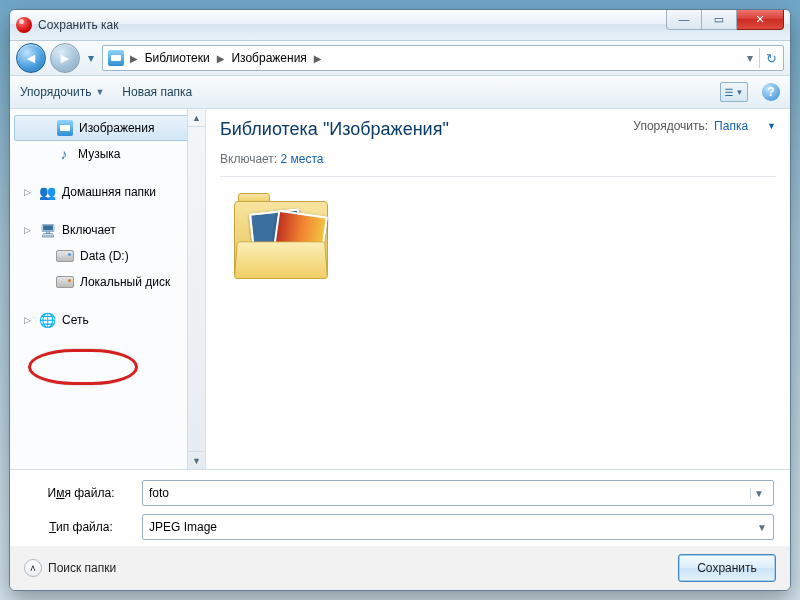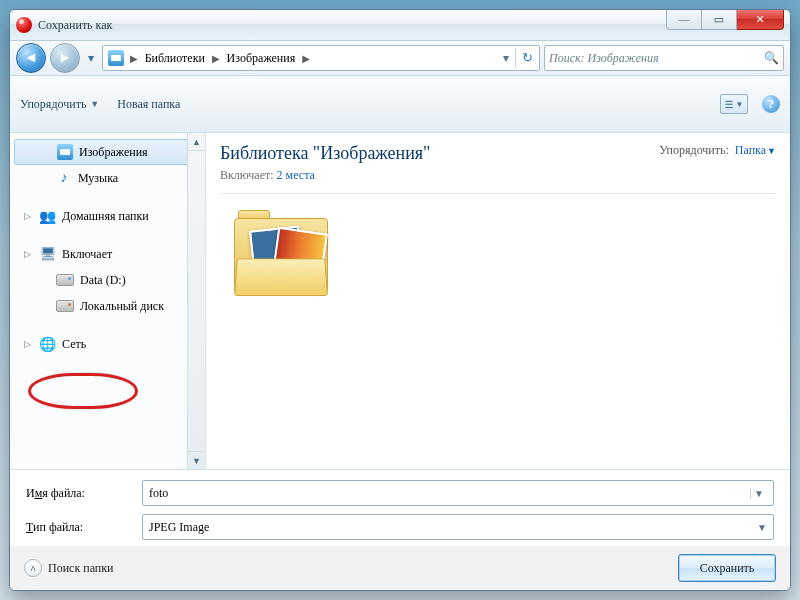--- a/index.html
+++ b/index.html
@@ -13,21 +13,20 @@
     color:#000;
   }
   .window{
     width:780px;height:580px;
     background:#fff;
     border:1px solid #5b7b99;
     border-radius:6px;
     box-shadow:0 10px 25px rgba(0,0,0,.35);
     display:flex;flex-direction:column;
     overflow:hidden;
-    font-family:Liberation Serif, serif;
   }
   
   .titlebar{
     height:30px;
     background:linear-gradient(180deg,#fdfefe 0%,#eaf2f8 45%,#d7e5ef 46%,#e9f2f8 100%);
     border-bottom:1px solid #b8cdd9;
     display:flex;align-items:center;
     padding:0 0 0 6px;
     position:relative;
   }
@@ -90,21 +89,21 @@
   .searchbox{
     width:230px;height:24px;background:#fff;border:1px solid #9fb7c7;border-radius:2px;
     display:flex;align-items:center;padding:0 4px;color:#6e8291;font-style:italic;
   }
   .searchbox .mag{margin-left:auto;color:#3a6f9a;font-style:normal;}
   
   .toolbar{
     height:32px;
     background:linear-gradient(180deg,#f9fcfe,#e4eef5);
     border-bottom:1px solid #cfdde7;
-    display:flex;align-items:center;padding:12px 10px;gap:18px;
+    display:flex;align-items:center;padding:0 10px;gap:18px;
     color:#1b3f59;
   }
   .toolbar .tbtn{display:flex;align-items:center;gap:4px;cursor:pointer;}
   .toolbar .tbtn .dd{font-size:9px;color:#4a6f8c;}
   .toolbar .right{margin-left:auto;display:flex;align-items:center;gap:14px;}
   .view-icon{width:26px;height:18px;border:1px solid #8fb1c8;border-radius:2px;
     background:linear-gradient(180deg,#f0f7fb,#d5e6f1);display:flex;align-items:center;justify-content:center;}
   .help-icon{width:18px;height:18px;border-radius:50%;
     background:radial-gradient(circle at 35% 30%,#bfe3ff,#2f8ad0);color:#fff;
     display:flex;align-items:center;justify-content:center;font-weight:bold;font-size:12px;}
@@ -138,42 +137,42 @@
     box-shadow:0 0 0 1px rgba(0,0,0,.08);
   }
   .sb-scroll{position:absolute;right:0;top:0;width:17px;height:100%;
     background:linear-gradient(180deg,#f3f6f9,#e6edf2);border-left:1px solid #d2dde4;}
   .sb-scroll .arr{height:17px;display:flex;align-items:center;justify-content:center;font-size:9px;color:#516c80;border-bottom:1px solid #d2dde4;}
   .sb-scroll .arr.dn{position:absolute;bottom:0;width:100%;border-top:1px solid #d2dde4;border-bottom:none;}
   
   .content{flex:1;background:#fff;padding:10px 14px;overflow:auto;}
   .lib-head{display:flex;align-items:flex-start;}
   .lib-title{color:#0a3a66;font-size:18px;}
-  .lib-sub{color:#6a6f73;margin-top:4px;}
+  .lib-sub{color:#6a6f73;margin-top:12px;}
   .lib-sub a{color:#1560b3;text-decoration:none;cursor:pointer;}
   .sort-by{margin-left:auto;display:flex;align-items:center;gap:6px;color:#555;}
-  .sort-by .val{color:#1560b3;cursor:pointer;display:flex;align-items:center;gap:1px;}
+  .sort-by .val{color:#1560b3;cursor:pointer;display:flex;align-items:center;gap:19px;}
   .divider{height:1px;background:#e1e7ec;margin:10px 0 14px;}
   .folders{display:flex;gap:24px;}
   .folder{width:120px;text-align:center;cursor:pointer;}
   .folder-icon{width:100px;height:90px;margin:0 auto 4px;position:relative;}
   .ftab{position:absolute;left:8px;top:2px;width:30px;height:10px;background:linear-gradient(180deg,#f9e6a5,#eac858);border-radius:3px 3px 0 0;border:1px solid #c9a53c;}
   .fback{position:absolute;left:4px;top:10px;width:92px;height:74px;background:linear-gradient(180deg,#f8e4a0,#e7c252);border:1px solid #c9a53c;border-radius:4px;}
   .thumb{position:absolute;border:2px solid #fff;box-shadow:0 1px 3px rgba(0,0,0,.4);width:46px;height:56px;}
   .thumb.a{left:22px;top:20px;transform:rotate(-6deg);
     background:linear-gradient(180deg,#3a6fa0 0%,#3a6fa0 55%,#c0884a 56%,#d6a868 100%);}
   .thumb.b{left:44px;top:22px;transform:rotate(8deg);
     background:linear-gradient(90deg,#c0301f,#f08030,#f3c240);}
   .ffront{position:absolute;left:4px;bottom:2px;width:92px;height:40px;
     background:linear-gradient(180deg,#fbeeb6,#f0cf66);border:1px solid #caa63d;border-radius:3px;
     transform:perspective(200px) rotateX(18deg);transform-origin:bottom;}
   .folder-label{color:#202020;line-height:1.25;}
   
   .fields{padding:10px 16px 6px;display:grid;grid-template-columns:110px 1fr;row-gap:8px;column-gap:6px;align-items:center;}
-  .fields label{text-align:left;color:#000;}
+  .fields label{text-align:center;color:#000;}
   .fields label u{text-decoration:underline;}
   .tf, .dd-field{
     height:24px;background:#fff;border:1px solid #9ab0c0;border-radius:2px;
     display:flex;align-items:center;padding:0 6px;
   }
   .dd-field{justify-content:space-between;}
   .dd-field .dd{color:#5d738a;font-size:10px;}
   .tf-dd{width:16px;text-align:center;color:#5d738a;font-size:10px;border-left:1px solid #c6d4de;margin-left:6px;cursor:pointer;}
   
   .footer{
@@ -229,24 +228,20 @@
         <span>Изображения</span>
       </div>
       <span class="bc-arr">▶</span>
       <div class="bc-spacer"></div>
       <div class="bc-right">
         <span style="color:#5d738a;">▾</span>
         <div class="bc-sep"></div>
         <span style="color:#2f7fc1;font-size:13px;">↻</span>
       </div>
     </div>
-    <div class="searchbox">
-      <span>Поиск: Изображения</span>
-      <span class="mag">🔍</span>
-    </div>
   </div>
 
   <div class="toolbar">
     <div class="tbtn">
       <span>Упорядочить</span>
         <span class="dd">▼</span>
     </div>
     <div class="tbtn">
       <span>Новая папка</span>
     </div>

